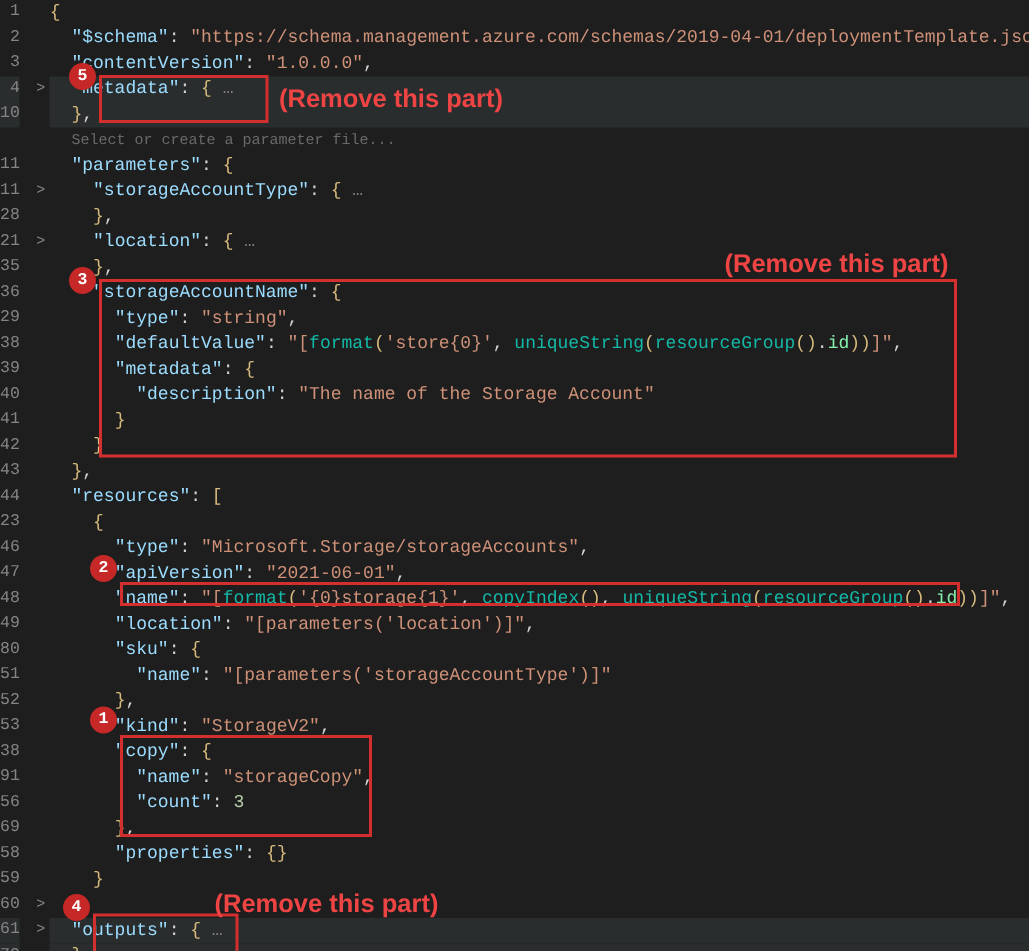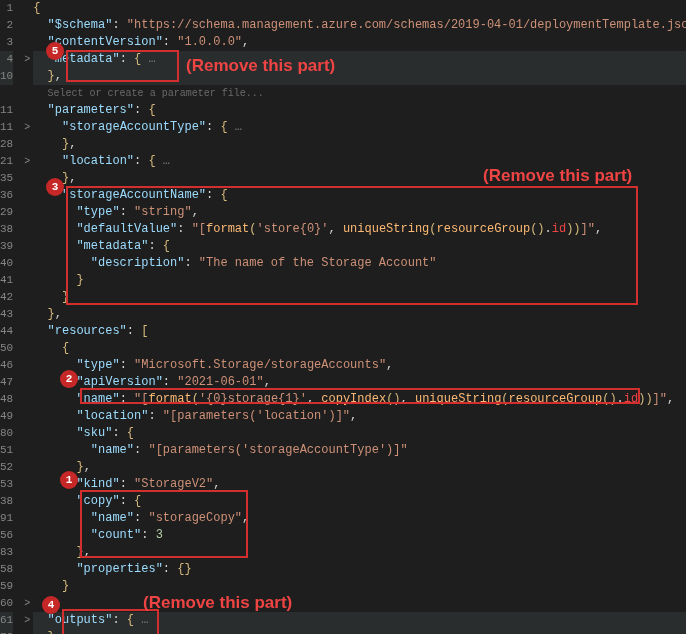--- a/index.html
+++ b/index.html
@@ -3,21 +3,21 @@
 <meta charset="utf-8">
 <style>
 * { margin:0; padding:0; box-sizing:border-box; }
 body { background:#1e1e1e; font-family:'Consolas','Courier New',monospace; font-size:12px; color:#d4d4d4; width:686px; height:634px; overflow:hidden; position:relative; }
 .editor { display:flex; width:100%; height:100%; }
 .gutter { width:40px; background:#1e1e1e; color:#858585; text-align:right; padding-right:8px; user-select:none; line-height:17px; font-size:11px; }
 .fold-col { width:15px; background:#1e1e1e; color:#858585; line-height:17px; font-size:10px; text-align:center; }
 .code { flex:1; line-height:17px; position:relative; }
 .ln { height:17px; white-space:pre; position:relative; }
 .ln.hl { background:#2a2d2e; }
-.p { color:#d4d4d4; } .k { color:#9cdcfe; } .s { color:#ce9178; } .b { color:#d7ba7d; } .n { color:#b5cea8; } .f { color:#fdba74; } .v { color:#ef4444; }
+.p { color:#d4d4d4; } .k { color:#9cdcfe; } .s { color:#ce9178; } .b { color:#d7ba7d; } .n { color:#b5cea8; } .f { color:#14b8a6; } .v { color:#86efac; }
 .dots { color:#808080; }
 .hint { color:#6a6a6a; font-size:10px; }
 .fold-icon { color:#858585; cursor:pointer; display:inline-block; width:12px; }
 .badge { position:absolute; width:18px; height:18px; border-radius:50%; background:#c62828; color:#fff; font-size:11px; font-weight:bold; text-align:center; line-height:18px; z-index:10; }
 .redbox { position:absolute; border:2px solid #d32f2f; z-index:5; pointer-events:none; }
 .redtxt { position:absolute; color:#ef4444; font-weight:bold; font-size:17px; z-index:10; font-family:Liberation Sans, sans-serif; }
 </style>
 </head>
 <body>
 
@@ -36,33 +36,33 @@
     <div class="ln">35</div>
     <div class="ln">36</div>
     <div class="ln">29</div>
     <div class="ln">38</div>
     <div class="ln">39</div>
     <div class="ln">40</div>
     <div class="ln">41</div>
     <div class="ln">42</div>
     <div class="ln">43</div>
     <div class="ln">44</div>
-    <div class="ln">50</div>
+    <div class="ln">23</div>
     <div class="ln">46</div>
     <div class="ln">47</div>
     <div class="ln">48</div>
     <div class="ln">49</div>
     <div class="ln">80</div>
     <div class="ln">51</div>
     <div class="ln">52</div>
     <div class="ln">53</div>
     <div class="ln">38</div>
     <div class="ln">91</div>
     <div class="ln">56</div>
-    <div class="ln">83</div>
+    <div class="ln">69</div>
     <div class="ln">58</div>
     <div class="ln">59</div>
     <div class="ln">60</div>
     <div class="ln hl">61</div>
     <div class="ln hl">70</div>
 
   </div>
   <div class="fold-col">
     <div class="ln"></div>
       <div class="ln"></div>

